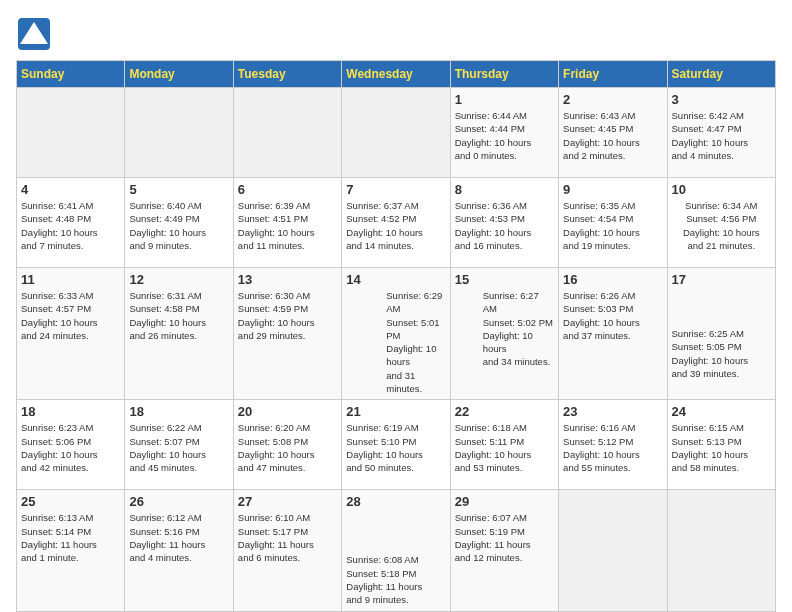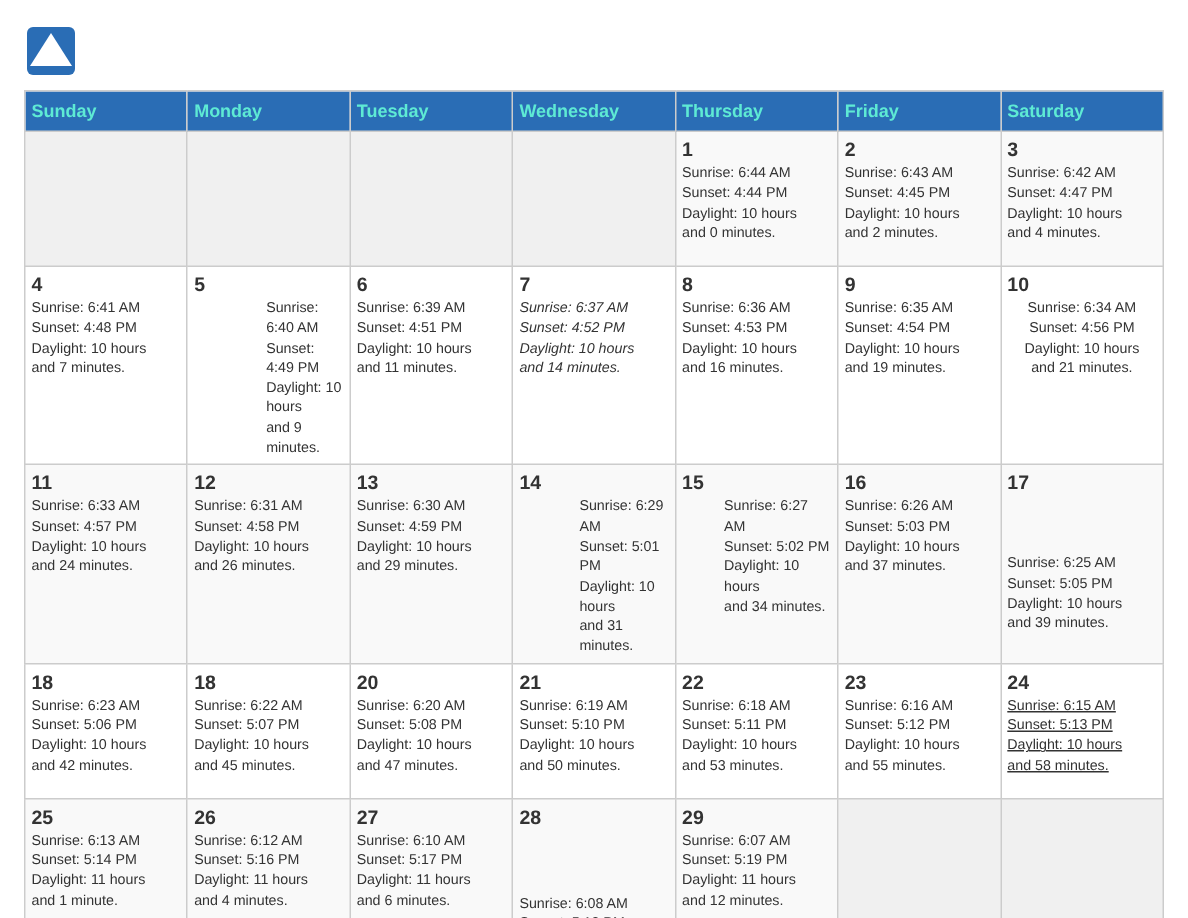--- a/index.html
+++ b/index.html
@@ -33,21 +33,21 @@
       font-size: 16px;
       color: #555;
     }
     table {
       width: 100%;
       border-collapse: collapse;
       table-layout: fixed;
     }
     thead tr th {
       background-color: #2a6db5;
-      color: #5eead4;
+      color: #fde047;
       font-size: 12px;
       font-weight: bold;
       padding: 6px 4px;
       text-align: left;
       border: 1px solid #ccc;
     }
     tbody tr td {
       vertical-align: top;
       border: 1px solid #ccc;
       padding: 4px;
@@ -142,35 +142,35 @@
       <tr>
         <td>
           <span class="day-num">4</span>
           <div class="day-info" style="white-space: pre-line;">Sunrise: 6:41 AM
 Sunset: 4:48 PM
 Daylight: 10 hours
 and 7 minutes.</div>
         </td>
         <td>
           <span class="day-num">5</span>
-          <div class="day-info" style="white-space: pre-line; margin-left: 48px;">Sunrise: 6:40 AM
+          <div class="day-info" style="white-space: pre-line;">Sunrise: 6:40 AM
 Sunset: 4:49 PM
 Daylight: 10 hours
 and 9 minutes.</div>
         </td>
         <td>
           <span class="day-num">6</span>
           <div class="day-info" style="white-space: pre-line;">Sunrise: 6:39 AM
 Sunset: 4:51 PM
 Daylight: 10 hours
 and 11 minutes.</div>
         </td>
         <td>
           <span class="day-num">7</span>
-          <div class="day-info" style="white-space: pre-line; font-style: italic;">Sunrise: 6:37 AM
+          <div class="day-info" style="white-space: pre-line;">Sunrise: 6:37 AM
 Sunset: 4:52 PM
 Daylight: 10 hours
 and 14 minutes.</div>
         </td>
         <td>
           <span class="day-num">8</span>
           <div class="day-info" style="white-space: pre-line;">Sunrise: 6:36 AM
 Sunset: 4:53 PM
 Daylight: 10 hours
 and 16 minutes.</div>
@@ -279,21 +279,21 @@
         </td>
         <td>
           <span class="day-num">23</span>
           <div class="day-info" style="white-space: pre-line;">Sunrise: 6:16 AM
 Sunset: 5:12 PM
 Daylight: 10 hours
 and 55 minutes.</div>
         </td>
         <td>
           <span class="day-num">24</span>
-          <div class="day-info" style="white-space: pre-line; text-decoration: underline;">Sunrise: 6:15 AM
+          <div class="day-info" style="white-space: pre-line;">Sunrise: 6:15 AM
 Sunset: 5:13 PM
 Daylight: 10 hours
 and 58 minutes.</div>
         </td>
       </tr>
       <tr>
         <td>
           <span class="day-num">25</span>
           <div class="day-info" style="white-space: pre-line;">Sunrise: 6:13 AM
 Sunset: 5:14 PM

